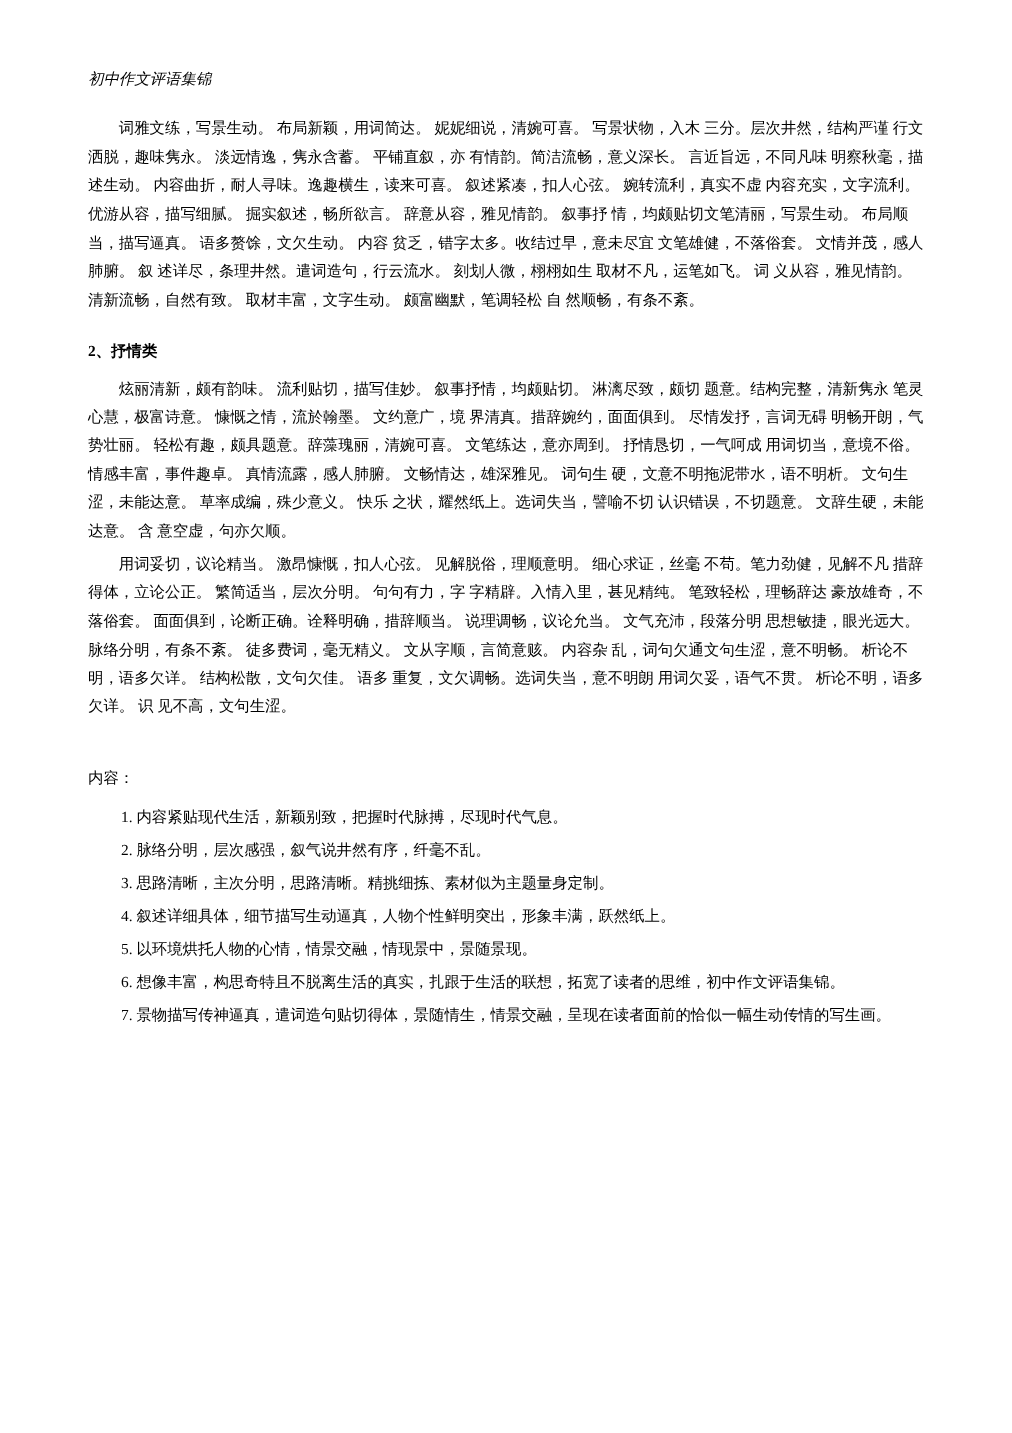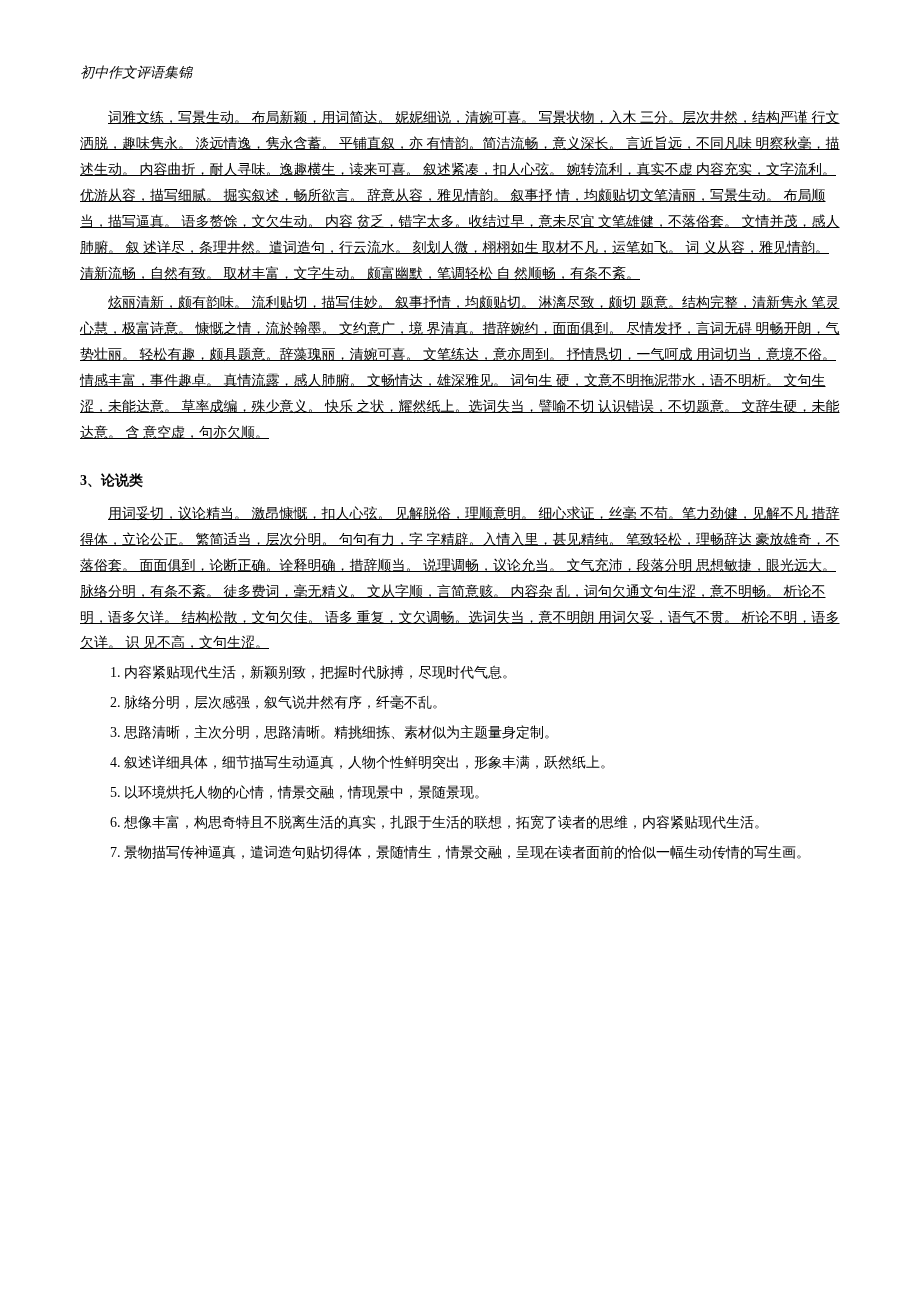--- a/index.html
+++ b/index.html
@@ -27,21 +27,20 @@
       font-size: 14px;
       font-weight: bold;
       margin-top: 22px;
       margin-bottom: 8px;
     }
     .section-content {
       text-indent: 2em;
       font-size: 14px;
       line-height: 1.85;
       margin-bottom: 4px;
-      text-decoration: underline;
     }
     .content-label {
       margin-top: 40px;
       margin-bottom: 10px;
       font-size: 14px;
     }
     ol {
       margin-left: 44px;
       font-size: 14px;
       line-height: 1.85;
@@ -53,31 +52,32 @@
 </head>
 <body>
 
 <div class="page-title">初中作文评语集锦</div>
 
 <div>
   <div class="section-content">词雅文练，写景生动。 布局新颖，用词简达。 妮妮细说，清婉可喜。 写景状物，入木 三分。层次井然，结构严谨 行文洒脱，趣味隽永。 淡远情逸，隽永含蓄。 平铺直叙，亦 有情韵。简洁流畅，意义深长。 言近旨远，不同凡味 明察秋毫，描述生动。 内容曲折，耐人寻味。逸趣横生，读来可喜。 叙述紧凑，扣人心弦。 婉转流利，真实不虚 内容充实，文字流利。优游从容，描写细腻。 掘实叙述，畅所欲言。 辞意从容，雅见情韵。 叙事抒 情，均颇贴切文笔清丽，写景生动。 布局顺当，描写逼真。 语多赘馀，文欠生动。 内容 贫乏，错字太多。收结过早，意未尽宜 文笔雄健，不落俗套。 文情并茂，感人肺腑。 叙 述详尽，条理井然。遣词造句，行云流水。 刻划人微，栩栩如生 取材不凡，运笔如飞。 词 义从容，雅见情韵。清新流畅，自然有致。 取材丰富，文字生动。 颇富幽默，笔调轻松 自 然顺畅，有条不紊。</div>
 </div>
 
 <div>
+  <div class="section-title">2、抒情类</div>
   <div class="section-content">炫丽清新，颇有韵味。 流利贴切，描写佳妙。 叙事抒情，均颇贴切。 淋漓尽致，颇切 题意。结构完整，清新隽永 笔灵心慧，极富诗意。 慷慨之情，流於翰墨。 文约意广，境 界清真。措辞婉约，面面俱到。 尽情发抒，言词无碍 明畅开朗，气势壮丽。 轻松有趣，颇具题意。辞藻瑰丽，清婉可喜。 文笔练达，意亦周到。 抒情恳切，一气呵成 用词切当，意境不俗。情感丰富，事件趣卓。 真情流露，感人肺腑。 文畅情达，雄深雅见。 词句生 硬，文意不明拖泥带水，语不明析。 文句生涩，未能达意。 草率成编，殊少意义。 快乐 之状，耀然纸上。选词失当，譬喻不切 认识错误，不切题意。 文辞生硬，未能达意。 含 意空虚，句亦欠顺。</div>
 </div>
 
 <div>
-  <div class="section-title">3、论说类</div>
   <div class="section-content">用词妥切，议论精当。 激昂慷慨，扣人心弦。 见解脱俗，理顺意明。 细心求证，丝毫 不苟。笔力劲健，见解不凡 措辞得体，立论公正。 繁简适当，层次分明。 句句有力，字 字精辟。入情入里，甚见精纯。 笔致轻松，理畅辞达 豪放雄奇，不落俗套。 面面俱到，论断正确。诠释明确，措辞顺当。 说理调畅，议论允当。 文气充沛，段落分明 思想敏捷，眼光远大。脉络分明，有条不紊。 徒多费词，毫无精义。 文从字顺，言简意赅。 内容杂 乱，词句欠通文句生涩，意不明畅。 析论不明，语多欠详。 结构松散，文句欠佳。 语多 重复，文欠调畅。选词失当，意不明朗 用词欠妥，语气不贯。 析论不明，语多欠详。 识 见不高，文句生涩。</div>
 </div>
 
 <div>
+  <div class="content-label">内容：</div>
   <ol>
     <li>内容紧贴现代生活，新颖别致，把握时代脉搏，尽现时代气息。</li>
     <li>脉络分明，层次感强，叙气说井然有序，纤毫不乱。</li>
     <li>思路清晰，主次分明，思路清晰。精挑细拣、素材似为主题量身定制。</li>
     <li>叙述详细具体，细节描写生动逼真，人物个性鲜明突出，形象丰满，跃然纸上。</li>
     <li>以环境烘托人物的心情，情景交融，情现景中，景随景现。</li>
-    <li>想像丰富，构思奇特且不脱离生活的真实，扎跟于生活的联想，拓宽了读者的思维，内容紧贴现代生活。</li>
+    <li>想像丰富，构思奇特且不脱离生活的真实，扎跟于生活的联想，拓宽了读者的思维，初中作文评语集锦。</li>
     <li>景物描写传神逼真，遣词造句贴切得体，景随情生，情景交融，呈现在读者面前的恰似一幅生动传情的写生画。</li>
   </ol>
 </div>
 
 </body></html>

